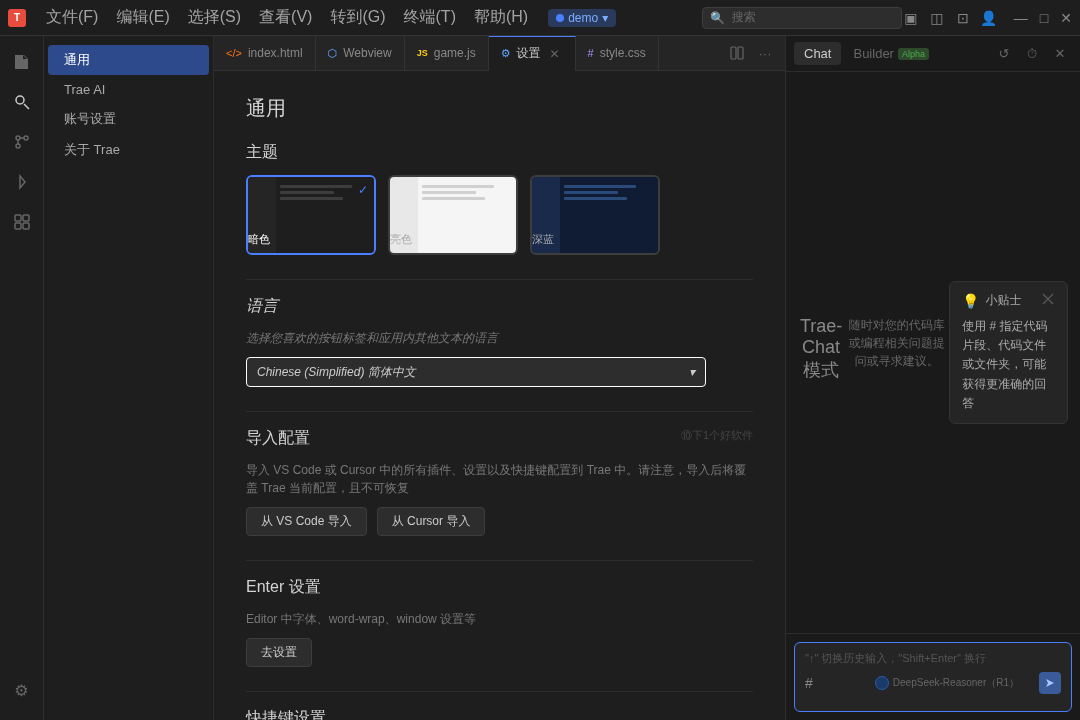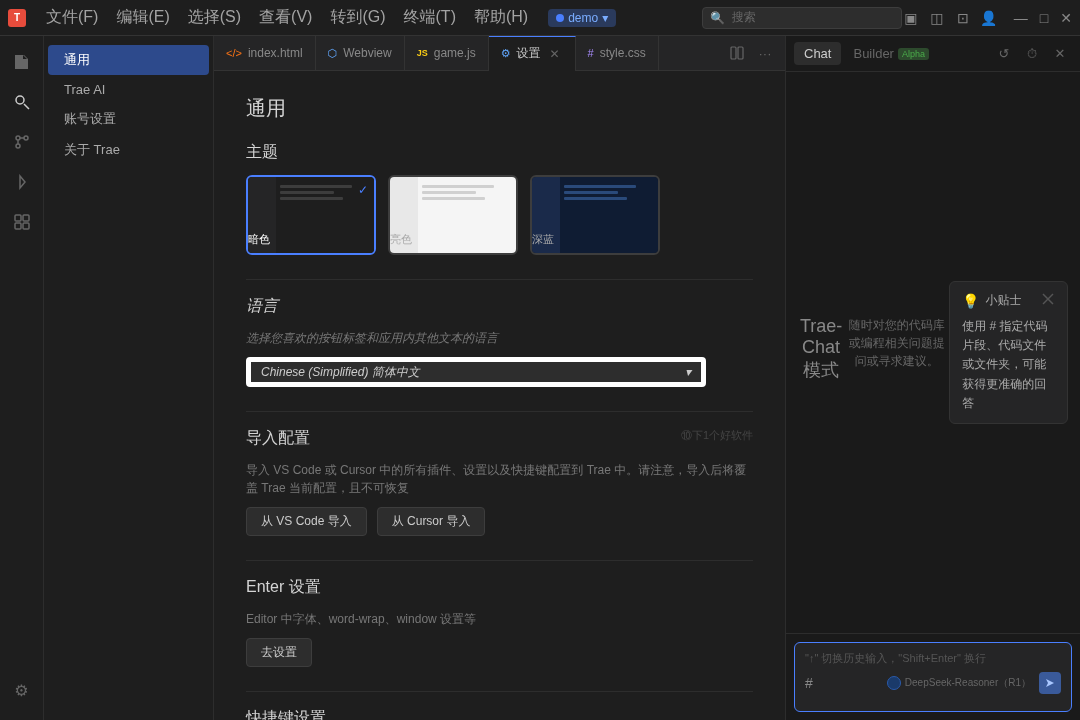--- a/index.html
+++ b/index.html
@@ -323,21 +323,21 @@
       font-size: 12px;
     }
 
     
     .lang-section { margin-bottom: 24px; font-style: italic; }
     .lang-dropdown {
       width: 100%;
       max-width: 460px;
       height: 30px;
       background: #2d2d2d;
-      border: 5px solid #ffffff;
+      border: 1px solid #ffffff;
       border-radius: 4px;
       display: flex;
       align-items: center;
       padding: 0 10px;
       justify-content: space-between;
       cursor: pointer;
       color: #ccc;
       font-size: 12px;
     }
 
@@ -507,21 +507,21 @@
       display: flex;
       align-items: center;
       justify-content: space-between;
     }
     .chat-input-hash {
       color: #888;
       font-size: 14px;
     }
     .chat-input-actions {
       display: flex;
-      gap: 8px;
+      gap: 20px;
     }
     .deepseek-badge {
       font-size: 10px;
       color: #666;
       display: flex;
       align-items: center;
       gap: 4px;
     }
     .deepseek-icon {
       width: 14px;

